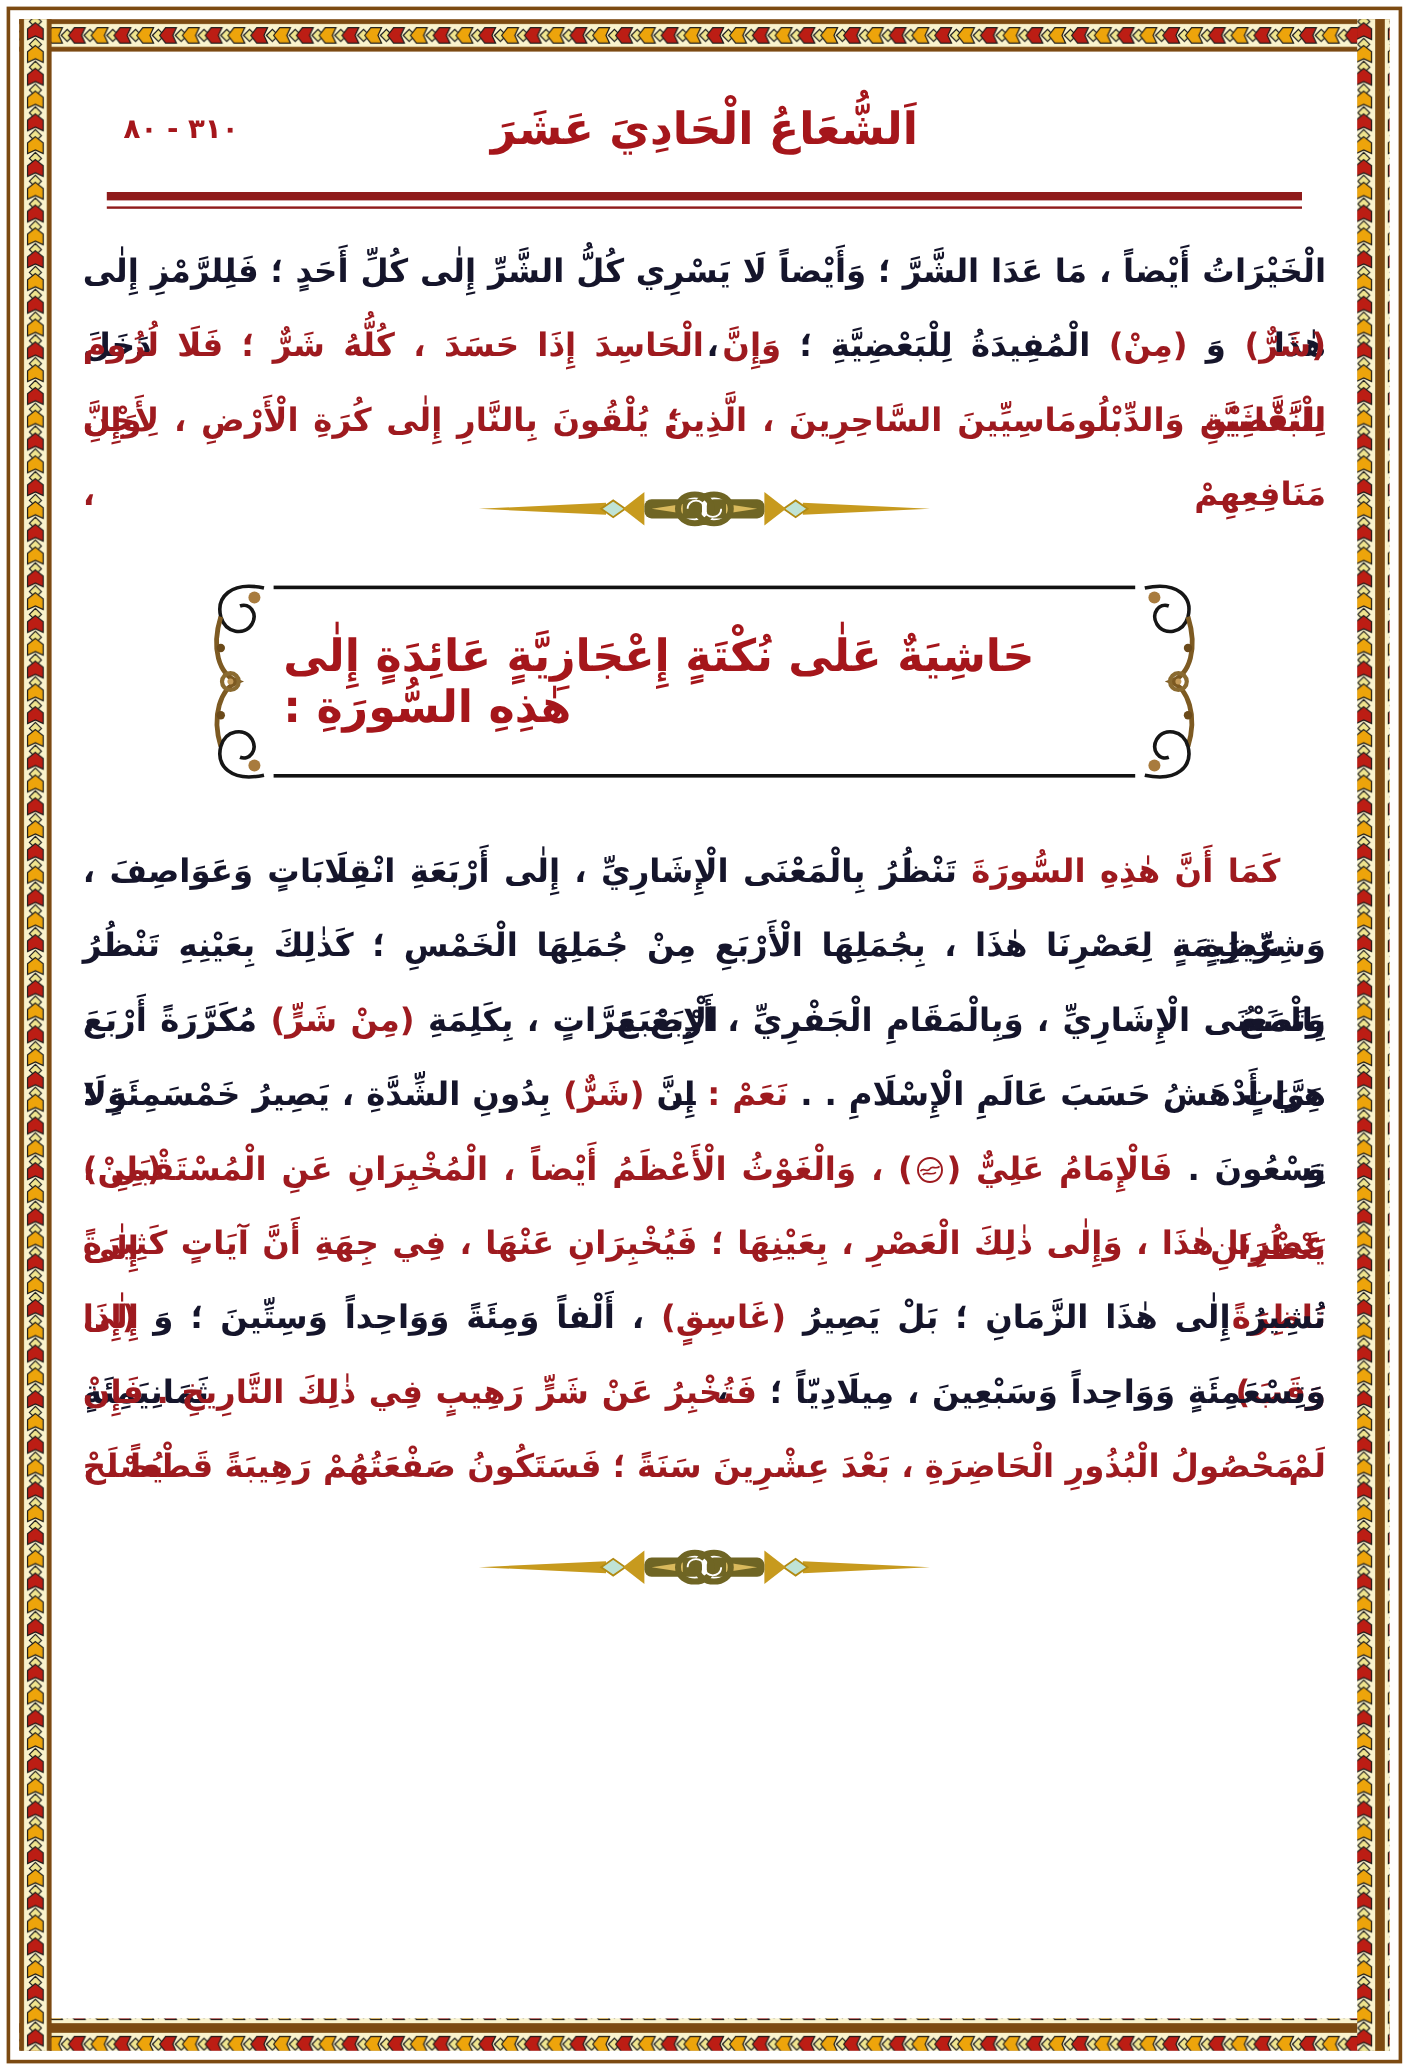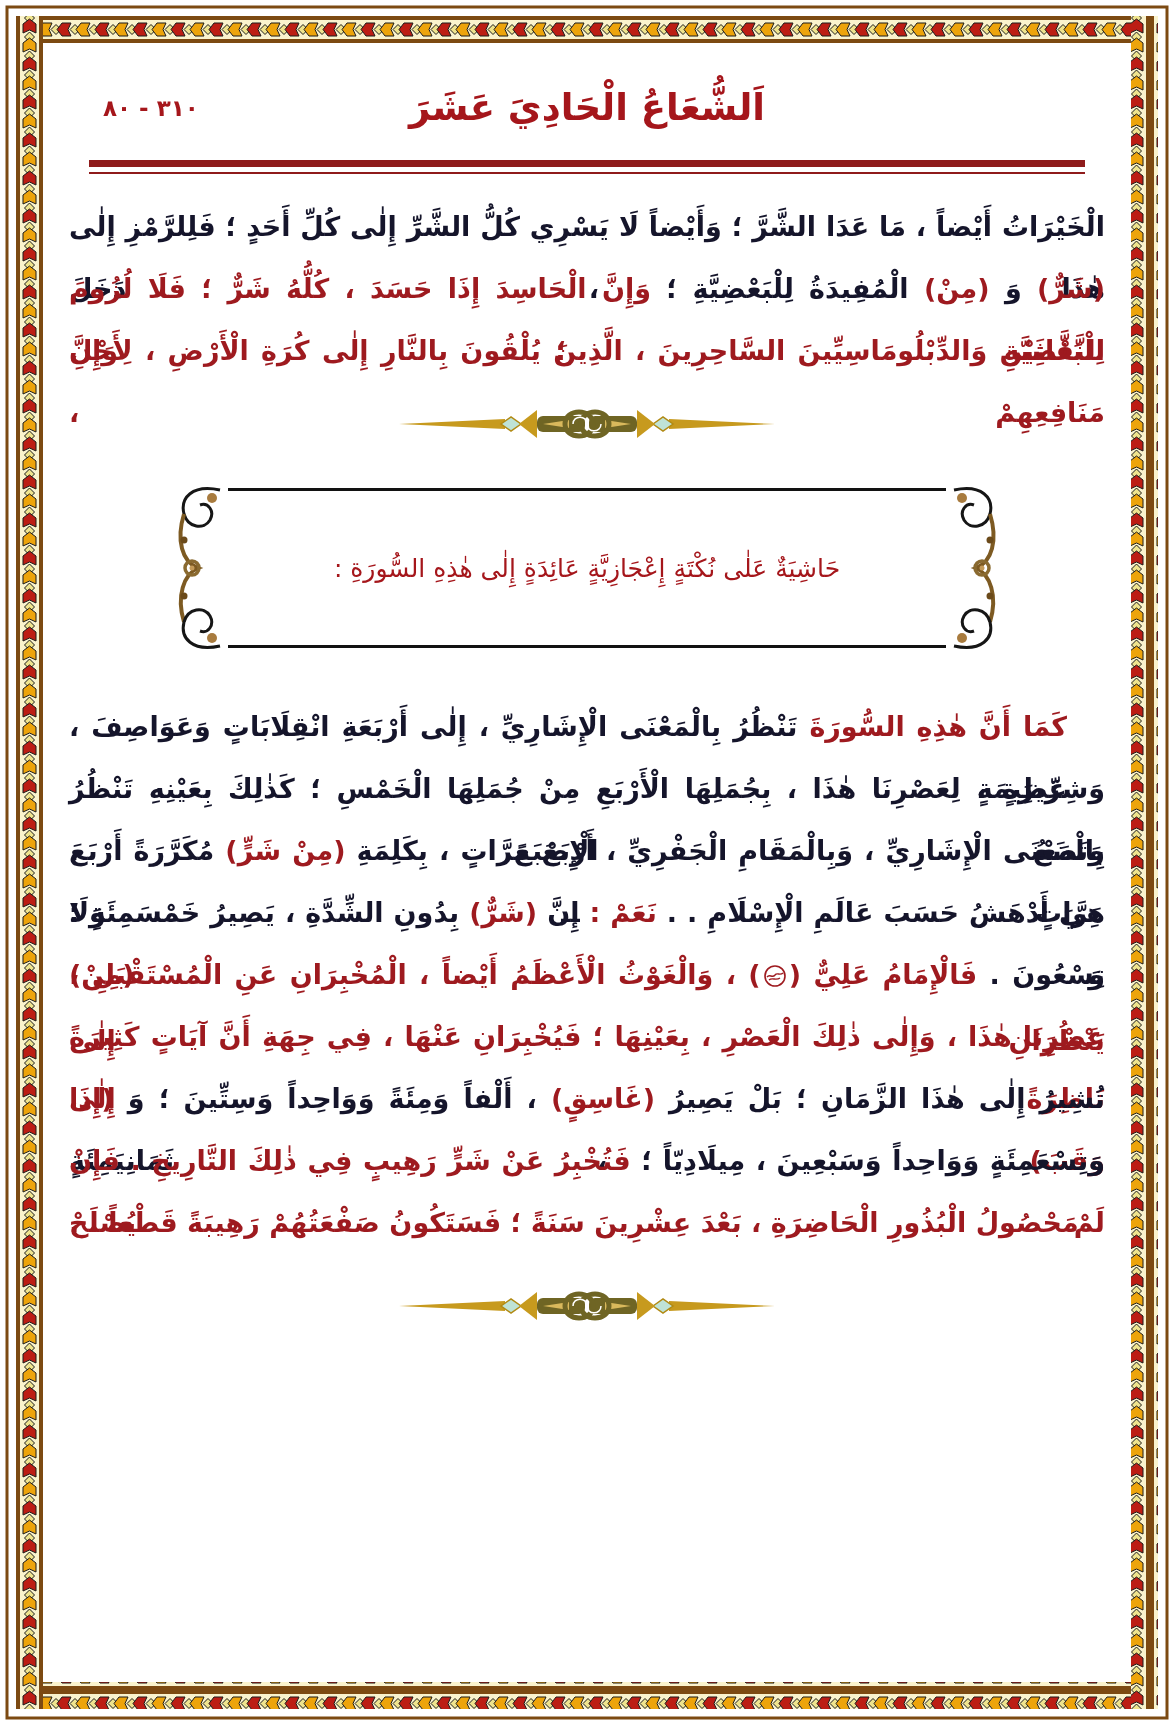--- a/index.html
+++ b/index.html
@@ -66,23 +66,23 @@
   .frame-line{position:absolute;left:52px;right:52px;height:3px;background:#121212;}
   .frame-line.top{top:18px;}
   .frame-line.bottom{bottom:18px;}
   .frame-corner{position:absolute;width:56px;height:196px;top:0;}
   .frame-corner.right{right:-4px;}
   .frame-corner.left{left:-4px;transform:scaleX(-1);}
   .frame-title{
     position:absolute;left:60px;right:60px;top:0;bottom:0;
     display:flex;align-items:center;justify-content:center;
     margin:0;
-    font-size:25px;font-weight:400;
+    font-size:37px;font-weight:700;
     color:var(--title-red,#a5161b);
-    text-align:right;
+    text-align:left;
   }
 </style>
 </head>
 <body>
 
 <div class="page">
 
   <svg class="border-svg" viewBox="0 0 1174 1725" xmlns="http://www.w3.org/2000/svg">
     <defs>
       <pattern id="chH" x="16" y="16" width="38" height="27" patternUnits="userSpaceOnUse">

